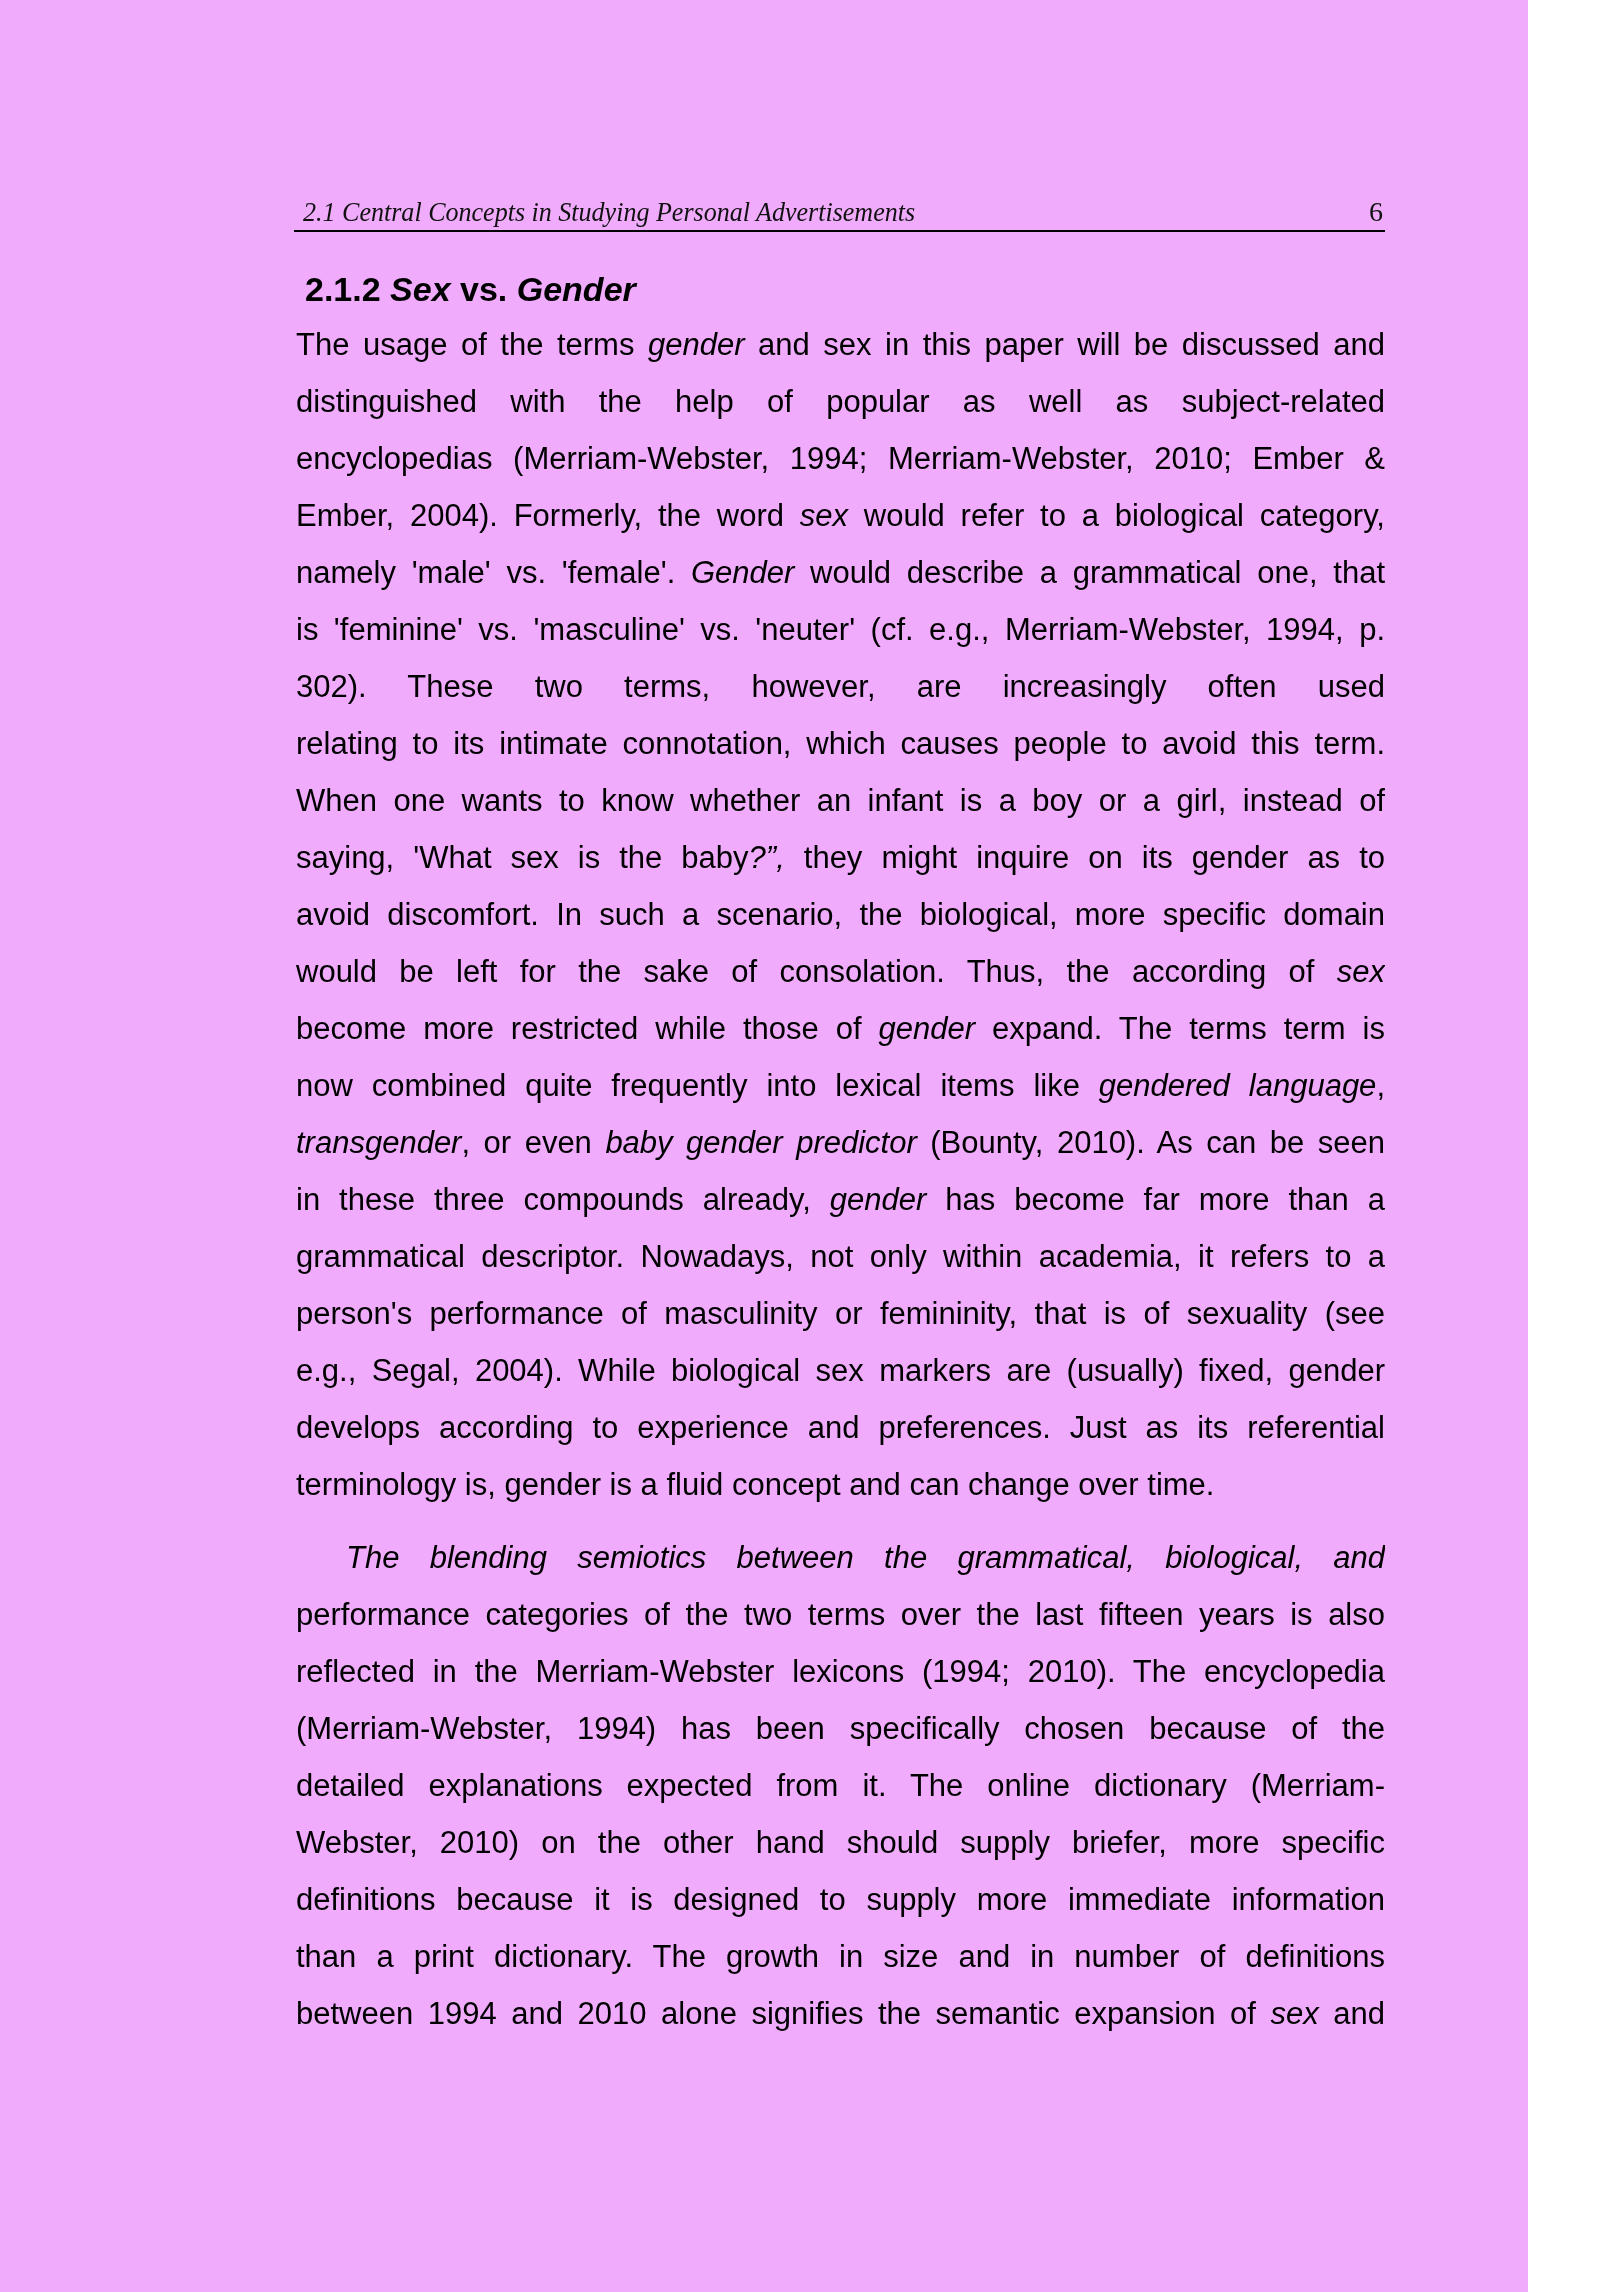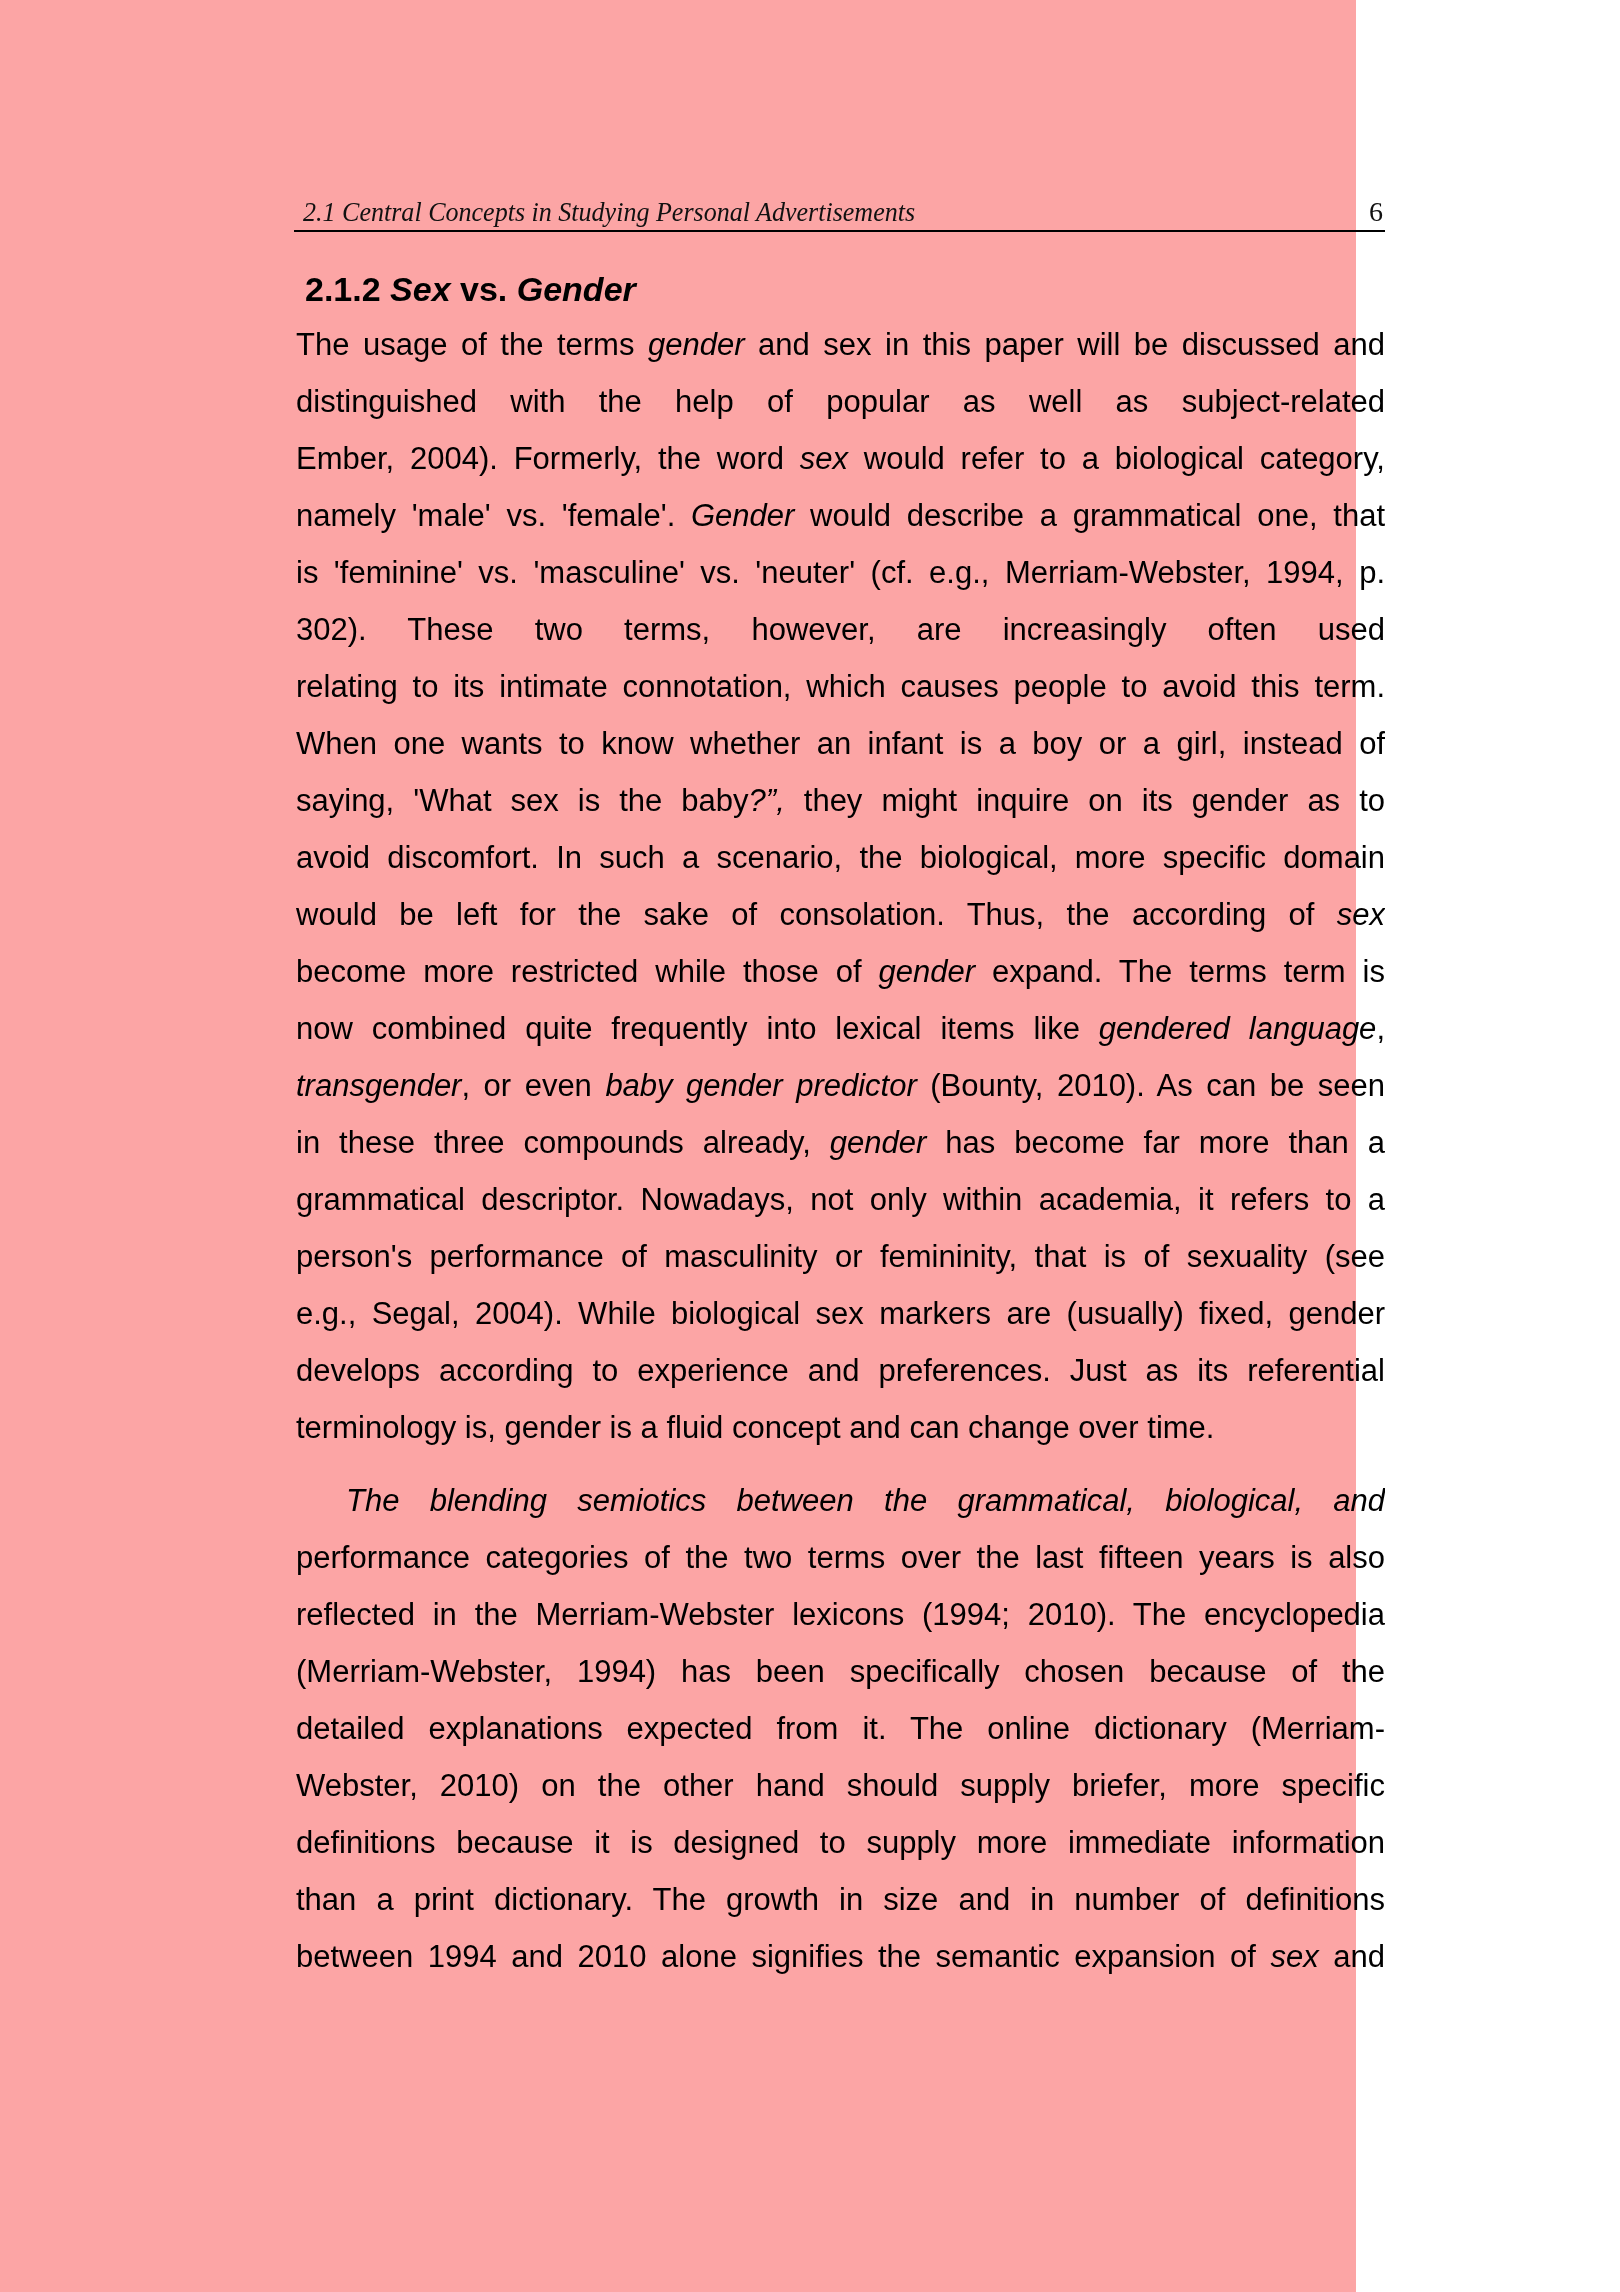--- a/index.html
+++ b/index.html
@@ -1,17 +1,17 @@
 <!DOCTYPE html>
 <html><head>
 <meta charset="utf-8">
 <style>
   html, body { margin: 0; padding: 0; background: #ffffff; }
   body { width: 1620px; height: 2293px; position: relative; overflow: hidden; }
-  .page { position: absolute; left: 0; top: 0; width: 1356px; height: 2293px; background: #fca5a5; }
+  .page { position: absolute; left: 0; top: 0; width: 1528px; height: 2293px; background: #f0abfc; }
   .running-head {
     position: absolute; left: 294px; top: 195px; width: 1091px; height: 35px;
     border-bottom: 2px solid #000;
     font-family: "Liberation Serif", "DejaVu Serif", serif;
     font-style: italic; font-size: 28px; line-height: 33px; color: #111;
   }
   .running-head .rh-title { position: absolute; left: 8.8px; top: 0; transform: scaleX(0.93); transform-origin: left; }
   .running-head .rh-page { position: absolute; right: 2px; top: 0; font-style: normal; }
   .section-heading {
     position: absolute; left: 305px; top: 266px;
@@ -46,20 +46,21 @@
     <span>2.1.2</span>
     <i>Sex</i>
     <span>vs.</span>
     <i>Gender</i>
   </h2>
 
   <div class="body-text" id="body-text">
       <div>
         <span class="line" style="white-space: normal; overflow: hidden;"><span>The usage of the terms </span><i>gender</i><span> and sex in this paper will be discussed and</span></span>
         <span class="line" style="white-space: normal; overflow: hidden;"><span>distinguished with the help of popular as well as subject-related</span></span>
+        <span class="line" style="white-space: normal; overflow: hidden;"><span>encyclopedias (Merriam-Webster, 1994; Merriam-Webster, 2010; Ember &amp;</span></span>
         <span class="line" style="white-space: normal; overflow: hidden;"><span>Ember, 2004). Formerly, the word </span><i>sex</i><span> would refer to a biological category,</span></span>
         <span class="line" style="white-space: normal; overflow: hidden;"><span>namely 'male' vs. 'female'. </span><i>Gender</i><span> would describe a grammatical one, that</span></span>
         <span class="line" style="white-space: normal; overflow: hidden;"><span>is 'feminine' vs. 'masculine' vs. 'neuter' (cf. e.g., Merriam-Webster, 1994, p.</span></span>
         <span class="line" style="white-space: normal; overflow: hidden;"><span>302). These two terms, however, are increasingly often used</span></span>
         <span class="line" style="white-space: normal; overflow: hidden;"><span>relating to its intimate connotation, which causes people to avoid this term.</span></span>
         <span class="line" style="white-space: normal; overflow: hidden;"><span>When one wants to know whether an infant is a boy or a girl, instead of</span></span>
         <span class="line" style="white-space: normal; overflow: hidden;"><span>saying, 'What sex is the baby</span><i>?”,</i><span> they might inquire on its gender as to</span></span>
         <span class="line" style="white-space: normal; overflow: hidden;"><span>avoid discomfort. In such a scenario, the biological, more specific domain</span></span>
         <span class="line" style="white-space: normal; overflow: hidden;"><span>would be left for the sake of consolation. Thus, the according of </span><i>sex</i></span>
         <span class="line" style="white-space: normal; overflow: hidden;"><span>become more restricted while those of </span><i>gender</i><span> expand. The terms term is</span></span>

